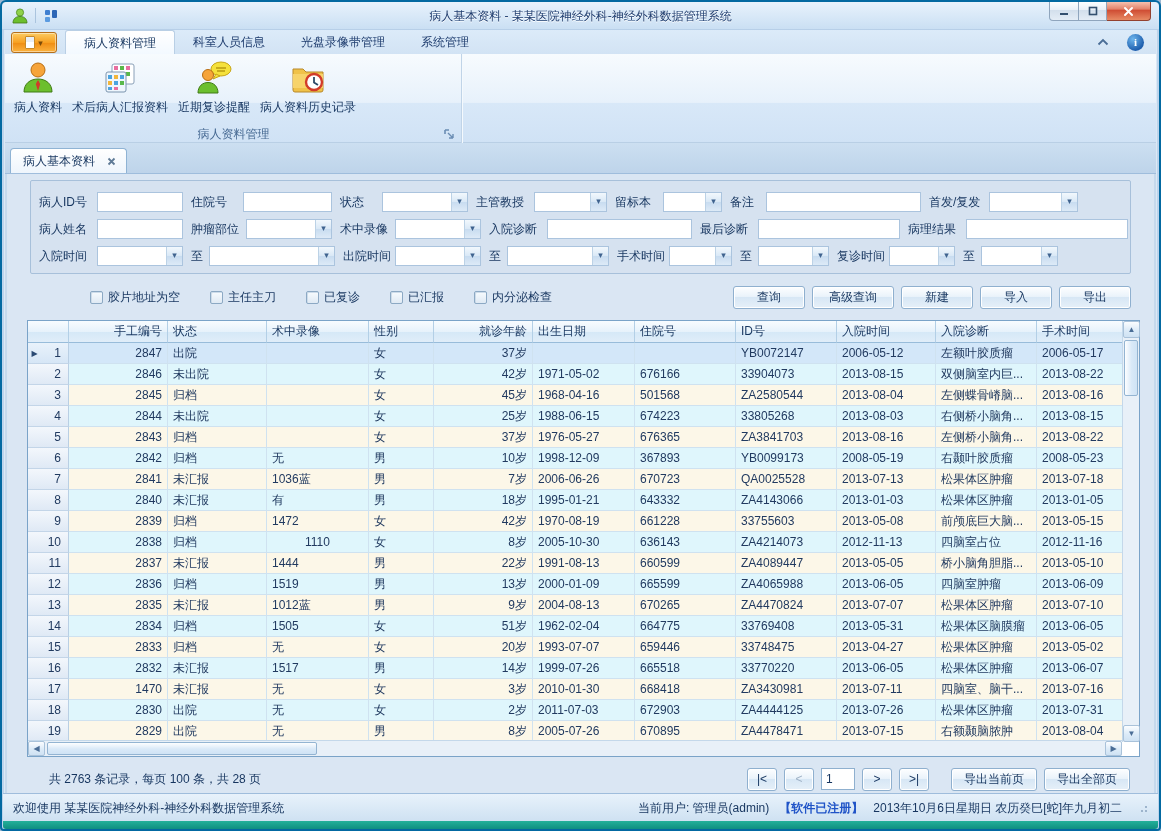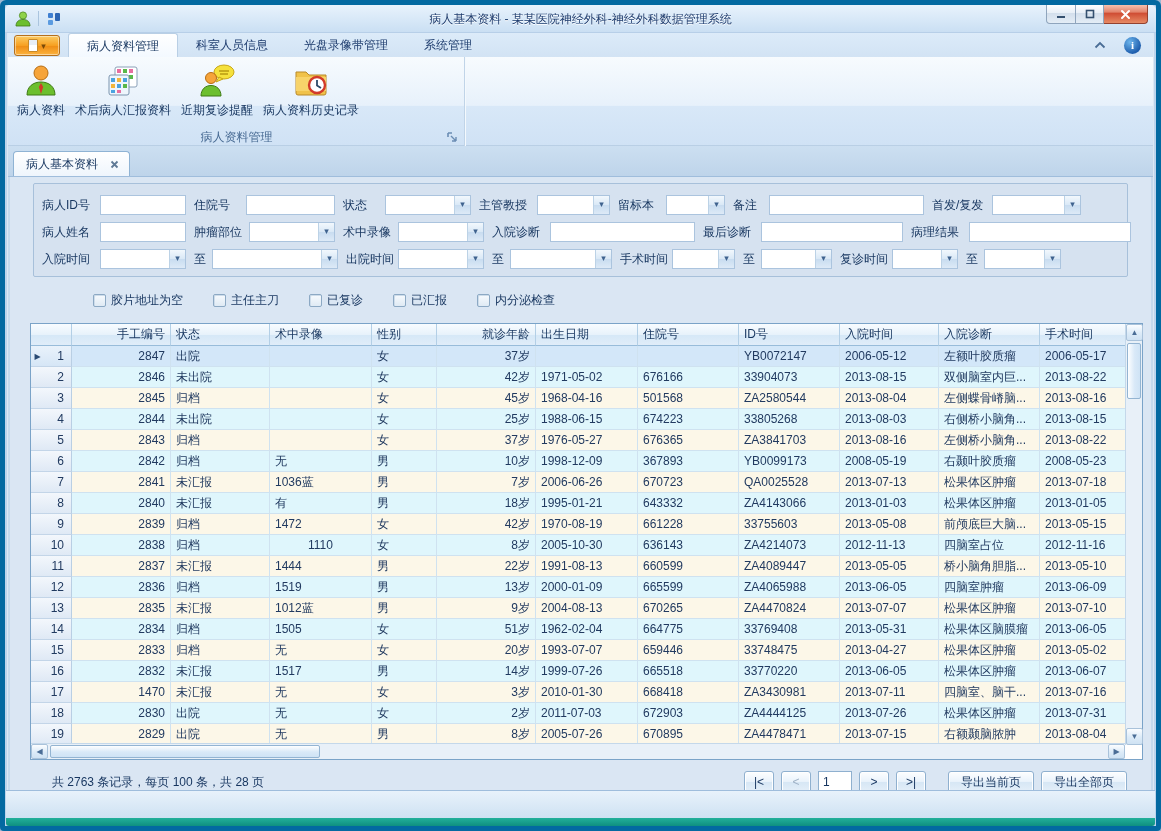--- a/index.html
+++ b/index.html
@@ -1,20 +1,20 @@
 <!DOCTYPE html>
 <html style="--close-red: #cf4c33; --app-orange: #f7a021; --row-cream: #fcf7e8; --row-cyan: #dff6fc; --row-sel: #d3e7f9; --reg-blue: #1f53c7; --status-green: #0f8f80;"><head>
 <meta charset="utf-8">
 <style>
   * { margin:0; padding:0; box-sizing:border-box; }
   html,body { font-family:"Liberation Sans","DejaVu Sans",sans-serif; font-size:12px; }
   body { background:#9db8d3; }
 
   .window { position:relative; width:1161px; height:831px; overflow:hidden;
-    border:5px solid #0369a1; border-radius:6px 6px 4px 4px;
+    border:2px solid #0369a1; border-radius:6px 6px 4px 4px;
     background:#dce8f5; box-shadow:inset 0 0 0 2px #bcd4ec; }
 
   
   .titlebar { position:absolute; top:0; left:0; right:0; height:28px;
     background:linear-gradient(#e8f2fc,#d6e7f7 60%,#cadff3);
     border-bottom:1px solid #b7cfe8; border-radius:5px 5px 0 0; }
   .app-icon { position:absolute; left:9px; top:5px; width:18px; height:18px; }
   .tb-sep { position:absolute; left:33px; top:6px; width:1px; height:15px; background:#aac4de; }
   .qat-icon { position:absolute; left:41px; top:6px; width:16px; height:16px; }
   .win-title { position:absolute; left:0; right:0; top:0; height:28px; line-height:28px;
@@ -389,20 +389,27 @@
           </label>
           <label class="cbx">
             <span class="cbox"></span>
             <span class="cbl">已汇报</span>
           </label>
           <label class="cbx">
             <span class="cbox"></span>
             <span class="cbl">内分泌检查</span>
           </label>
         </span>
+      <span class="actions" id="action-buttons">
+          <button class="abtn">查询</button>
+          <button class="abtn wide">高级查询</button>
+          <button class="abtn">新建</button>
+          <button class="abtn">导入</button>
+          <button class="abtn">导出</button>
+        </span>
     </div>
 
     <div class="grid">
       <div class="ghead" id="grid-header">
           <div class="ghcell" style="width: 41px;"></div>
           <div class="ghcell" style="width: 99px; text-align: right;">手工编号</div>
           <div class="ghcell" style="width: 99px;">状态</div>
           <div class="ghcell" style="width: 102px;">术中录像</div>
           <div class="ghcell" style="width: 65px;">性别</div>
           <div class="ghcell" style="width: 99px; text-align: right;">就诊年龄</div>
@@ -760,16 +767,25 @@
         <button class="pbtn">&gt;</button>
         <button class="pbtn">&gt;|</button>
         <span class="gap"></span>
         <button class="ebtn">导出当前页</button>
         <button class="ebtn">导出全部页</button>
       </span>
     </div>
   </div>
 
   <div class="statusbar">
+    <div class="statusline">
+      <span>欢迎使用 某某医院神经外科-神经外科数据管理系统</span>
+      <span class="st-right">
+        <span>当前用户: 管理员(admin)</span>
+        <span class="registered">【软件已注册】</span>
+        <span>2013年10月6日星期日 农历癸巳[蛇]年九月初二</span>
+        <span class="grip"></span>
+      </span>
+    </div>
     <div class="greenstrip"></div>
   </div>
 
 </div>
 
 </body></html>

